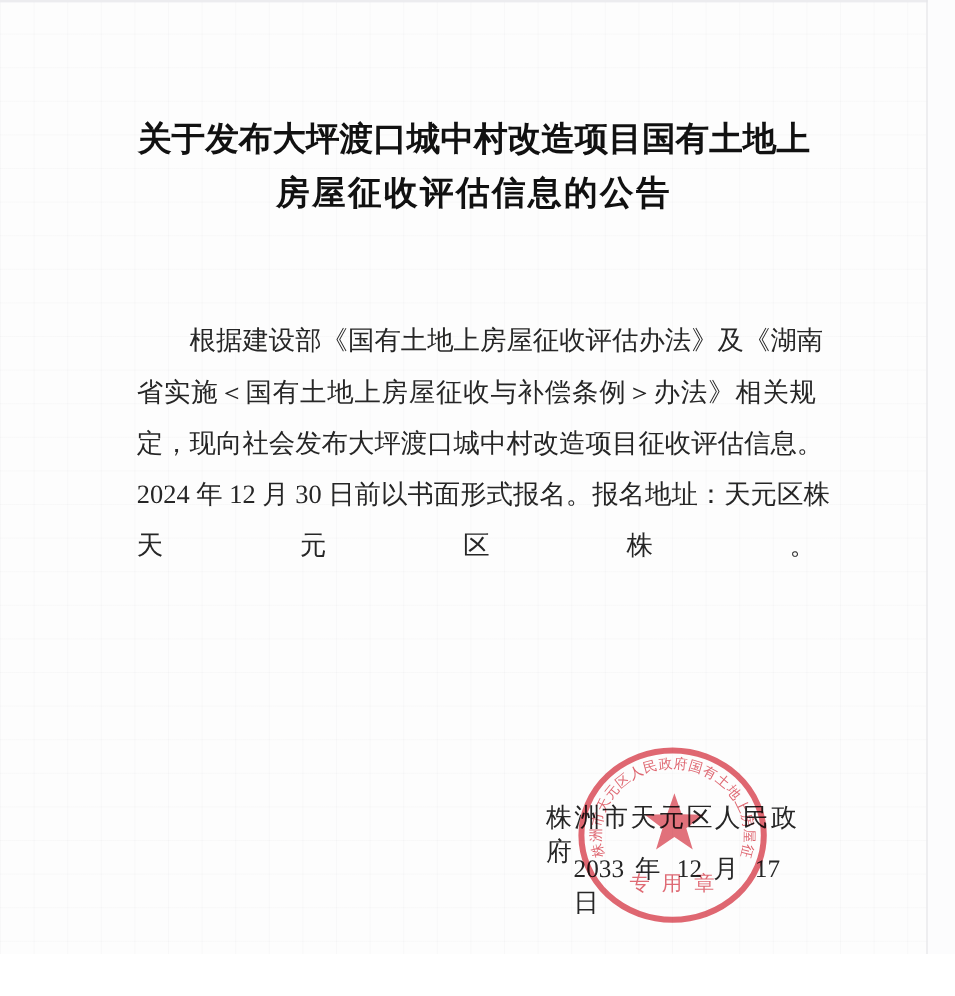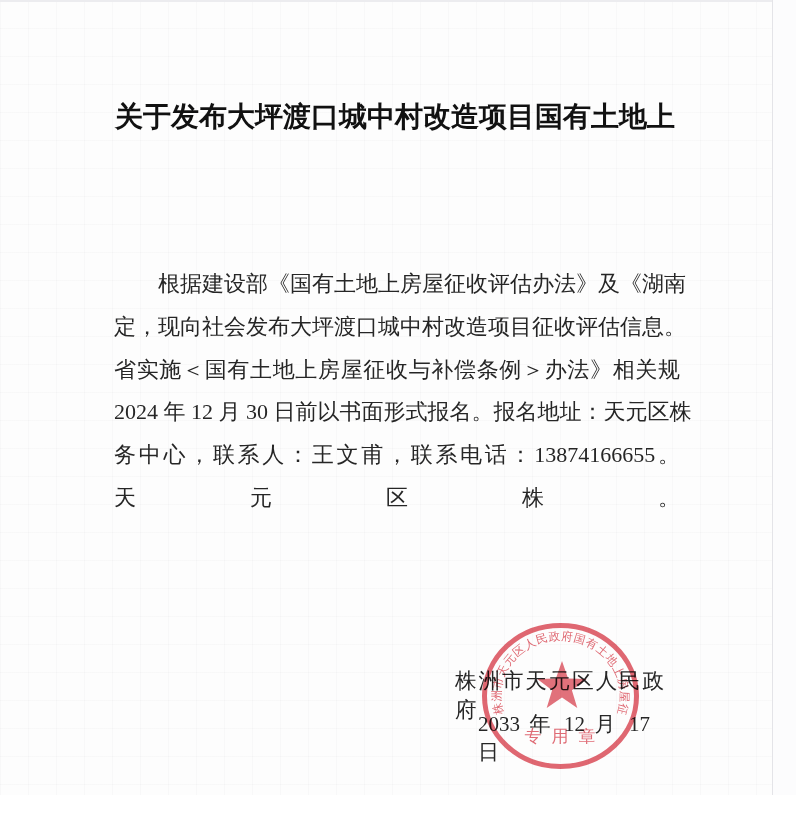--- a/index.html
+++ b/index.html
@@ -86,28 +86,28 @@
 <body>
 
 <div class="page">
 
   <div class="top-edge"></div>
   <div class="right-margin-area"></div>
   <div class="right-edge"></div>
 
   <div class="doc-title">
     <div class="title-line-1">关于发布大坪渡口城中村改造项目国有土地上</div>
+    <div class="title-line-2">房屋征收评估信息的公告</div>
   </div>
 
   <div class="doc-body">
     <div class="body-line">根据建设部《国有土地上房屋征收评估办法》及《湖南</div>
+    <div class="body-line">省实施＜国有土地上房屋征收与补偿条例＞办法》相关规</div>
     <div class="body-line">定，现向社会发布大坪渡口城中村改造项目征收评估信息。</div>
-    <div class="body-line">省实施＜国有土地上房屋征收与补偿条例＞办法》相关规</div>
     <div class="body-line">2024 年 12 月 30 日前以书面形式报名。报名地址：天元区株</div>
-    <div class="body-line">务中心，联系人：王文甫，联系电话：13874166655。</div>
     <div class="body-line">天元区株。</div>
   </div>
 
   <div class="signature">株洲市天元区人民政府</div>
 
   <div class="sign-date">2033 年 12 月 17 日</div>
 
   <svg class="seal" viewBox="0 0 164 160" xmlns="http://www.w3.org/2000/svg">
     <defs>
       <path id="ringPath" d="M 25.1 98.2 A 60 56 0 1 1 137.9 98.2" fill="none"></path>

